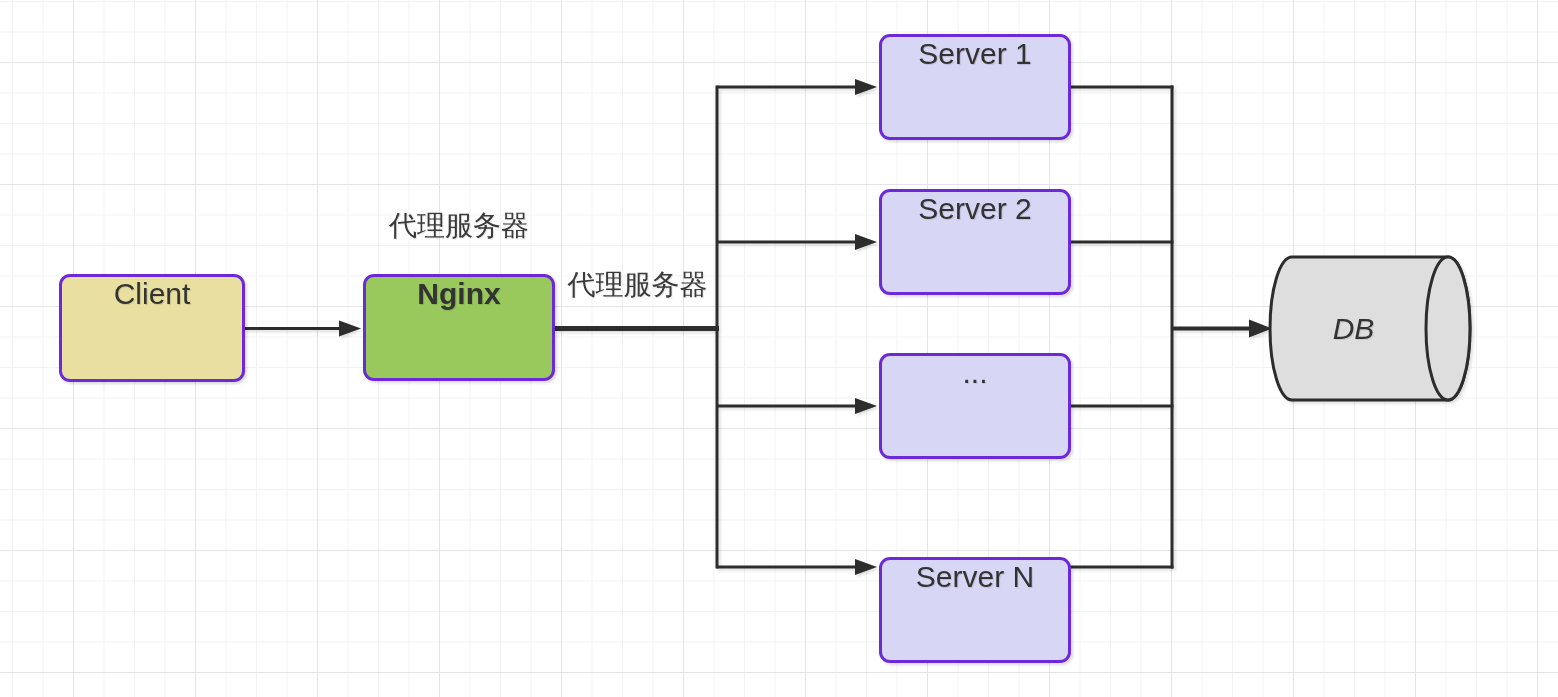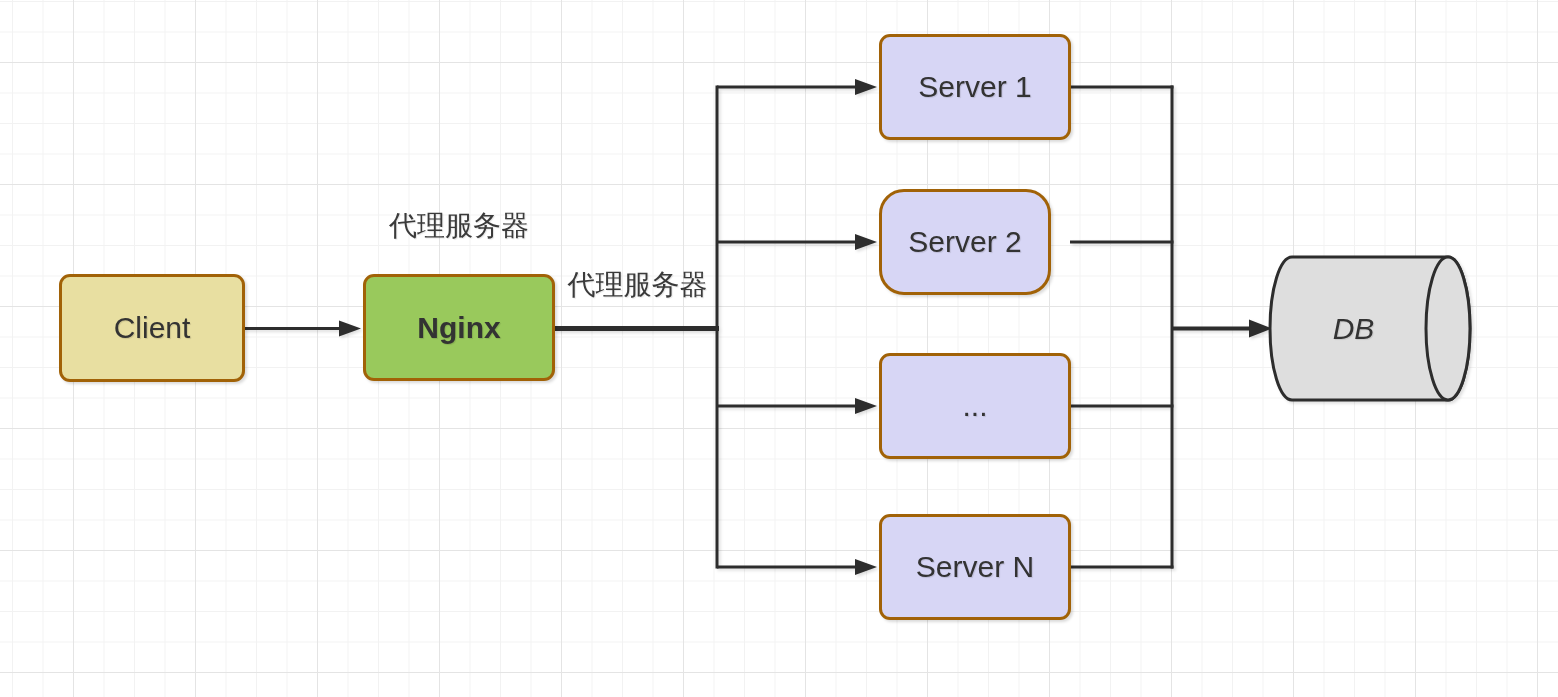--- a/index.html
+++ b/index.html
@@ -17,31 +17,31 @@
     background-size: 122px 122px, 122px 122px, 30.5px 30.5px, 30.5px 30.5px;
     background-position: 73px 0, 0 62px, 12px 0, 0 1px;
   }
   .connectors {
     position: absolute; left: 0; top: 0; z-index: 1;
     filter: drop-shadow(2px 2px 1.5px rgba(0,0,0,0.13));
   }
   .node {
     position: absolute; z-index: 2;
     box-sizing: border-box;
-    border: 3px solid #a16207;
+    border: 3px solid #6d28d9;
     border-radius: 11px;
-    display: flex; align-items: center; justify-content: center;
+    display: flex; justify-content: center;
     font-size: 30px; color: #333333;
     box-shadow: 2px 2px 3px rgba(0,0,0,0.15);
     text-shadow: 1px 1px 1px rgba(0,0,0,0.12);
   }
   .node-client  { left: 59px;  top: 274px; width: 186px; height: 108px; }
   .node-nginx   { left: 363px; top: 274px; width: 192px; height: 107px; font-weight: bold; }
   .node-server1 { left: 879px; top: 34px;  width: 192px; height: 106px; }
-  .node-server2 { left: 879px; top: 189px; width: 172px; height: 106px; border-radius: 25px; }
+  .node-server2 { left: 879px; top: 189px; width: 192px; height: 106px; }
   .node-server3 { left: 879px; top: 353px; width: 192px; height: 106px; }
   .node-server4 { left: 879px; top: 514px; width: 192px; height: 106px; }
   .free-label {
     position: absolute; z-index: 2;
     font-size: 28px; color: #3a3a3a;
     text-align: center;
     text-shadow: 1px 1px 1px rgba(0,0,0,0.10);
   }
   .label-proxy    { left: 350px; top: 207px; width: 218px; }
   .label-strategy { left: 565px; top: 266px; width: 145px; }
@@ -110,17 +110,17 @@
 </div>
 
 <div class="node node-server2" style="background-color: rgb(215, 214, 245);">
   <span>Server 2</span>
 </div>
 
 <div class="node node-server3" style="background-color: rgb(215, 214, 245);">
   <span>...</span>
 </div>
 
-<div class="node node-server4" style="background-color: rgb(215, 214, 245);">
+<div class="node node-server4" style="background-color: rgb(215, 214, 245); margin-top: 43px;">
   <span>Server N</span>
 </div>
 
 <div class="label-db">DB</div>
 
 </body></html>

